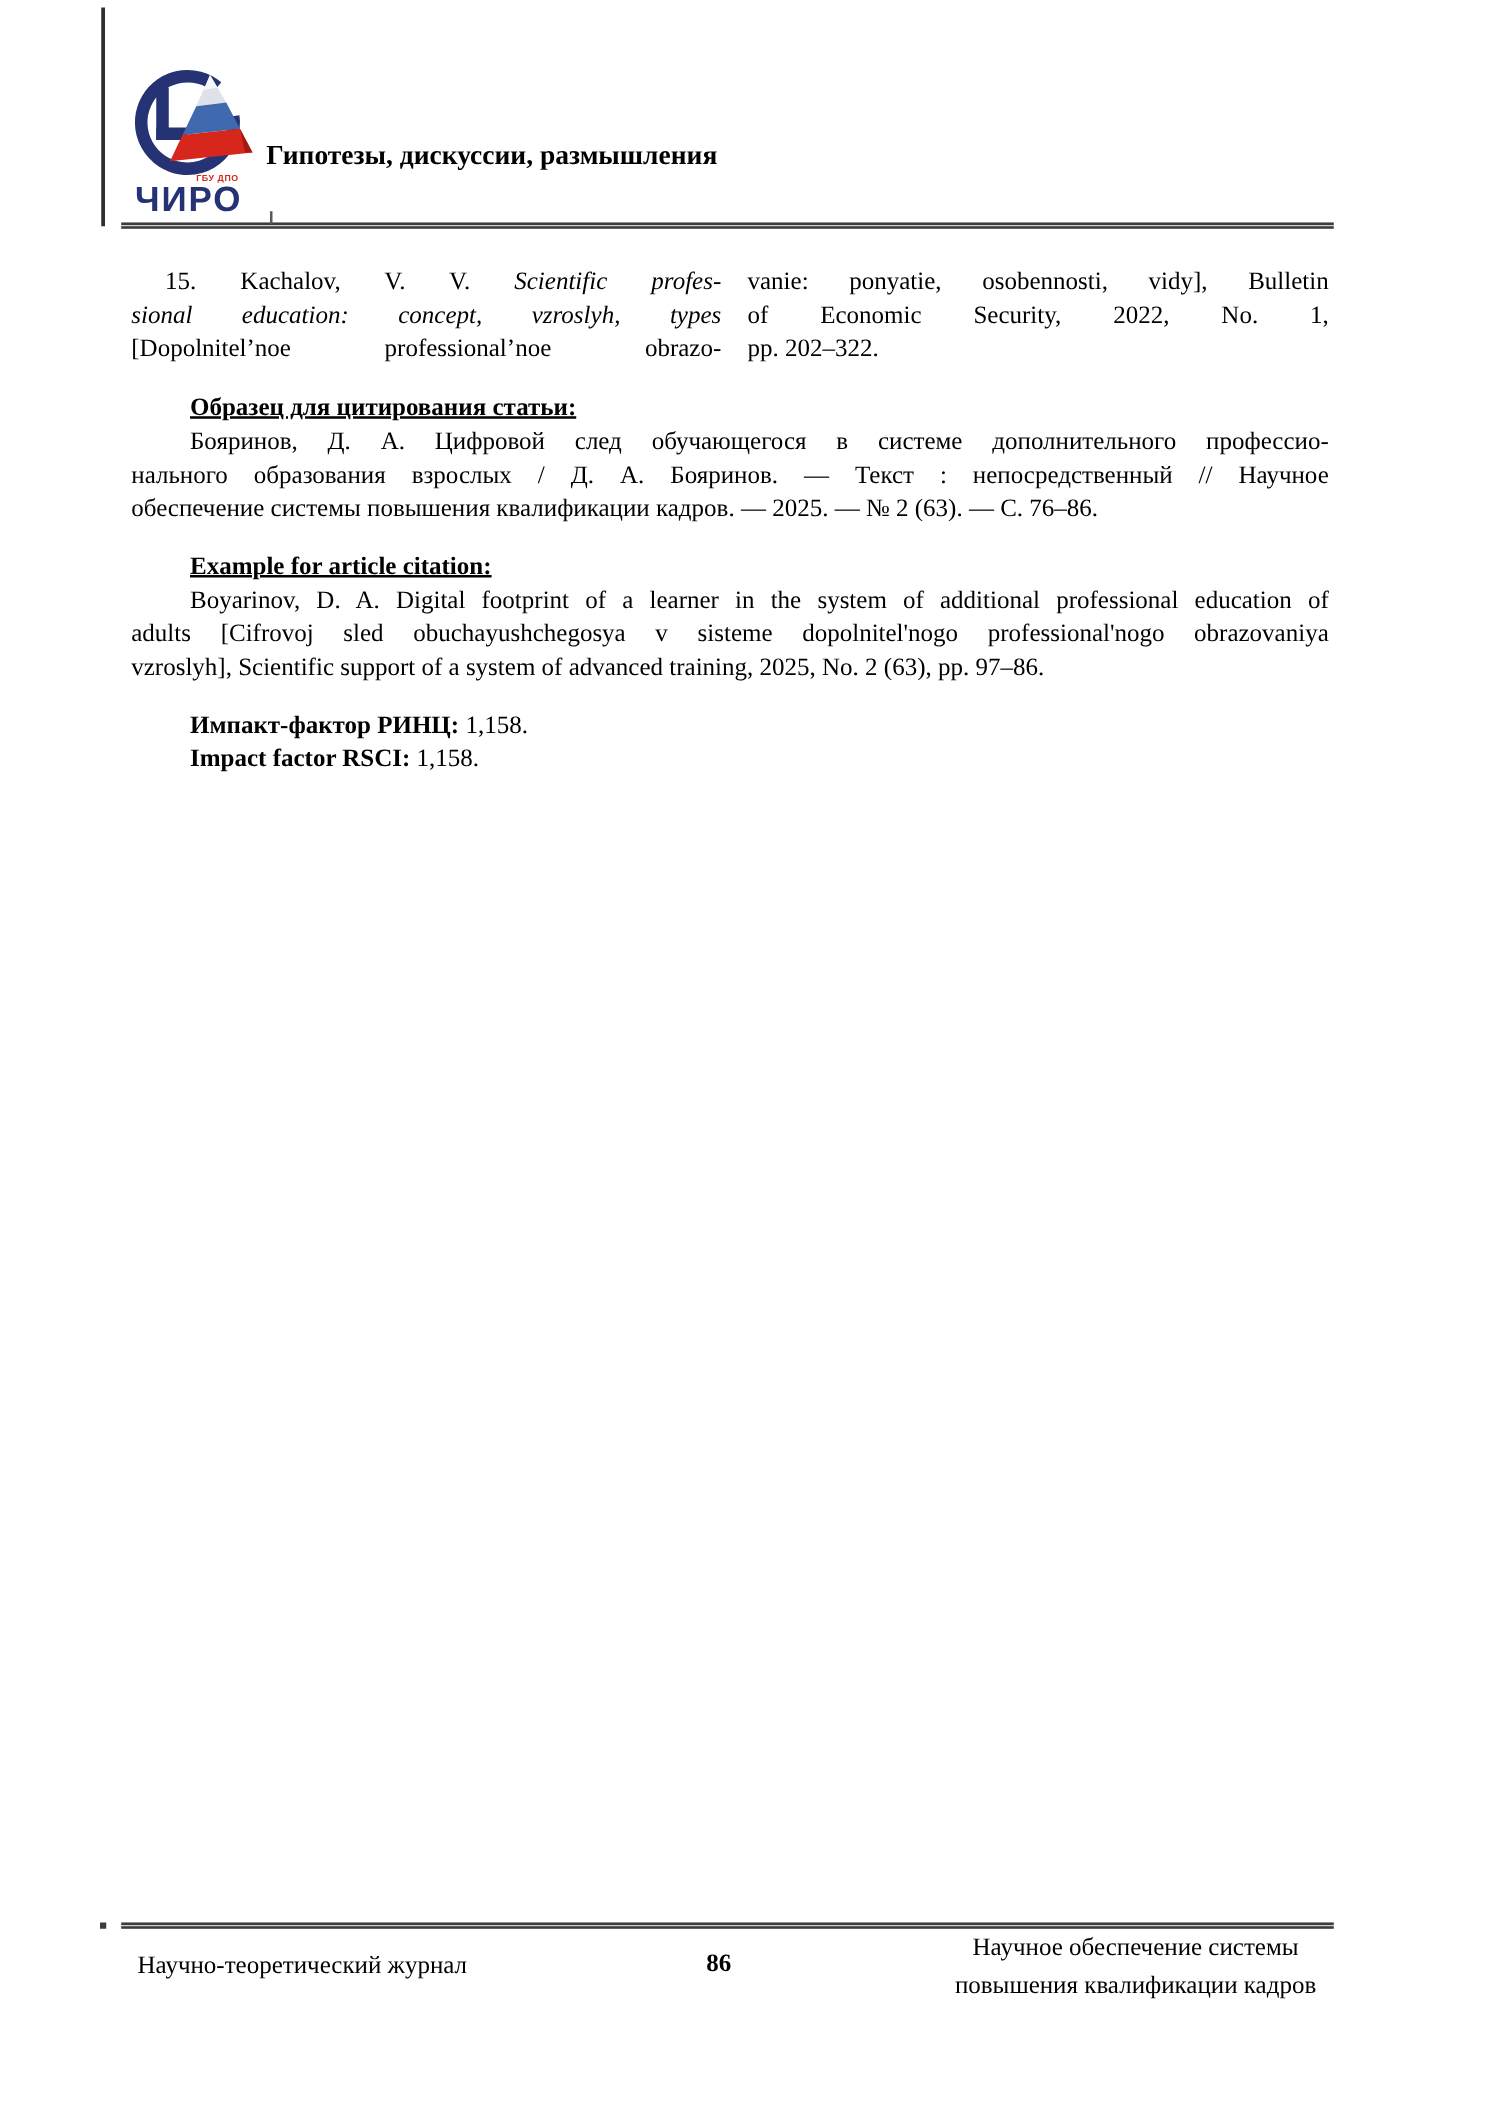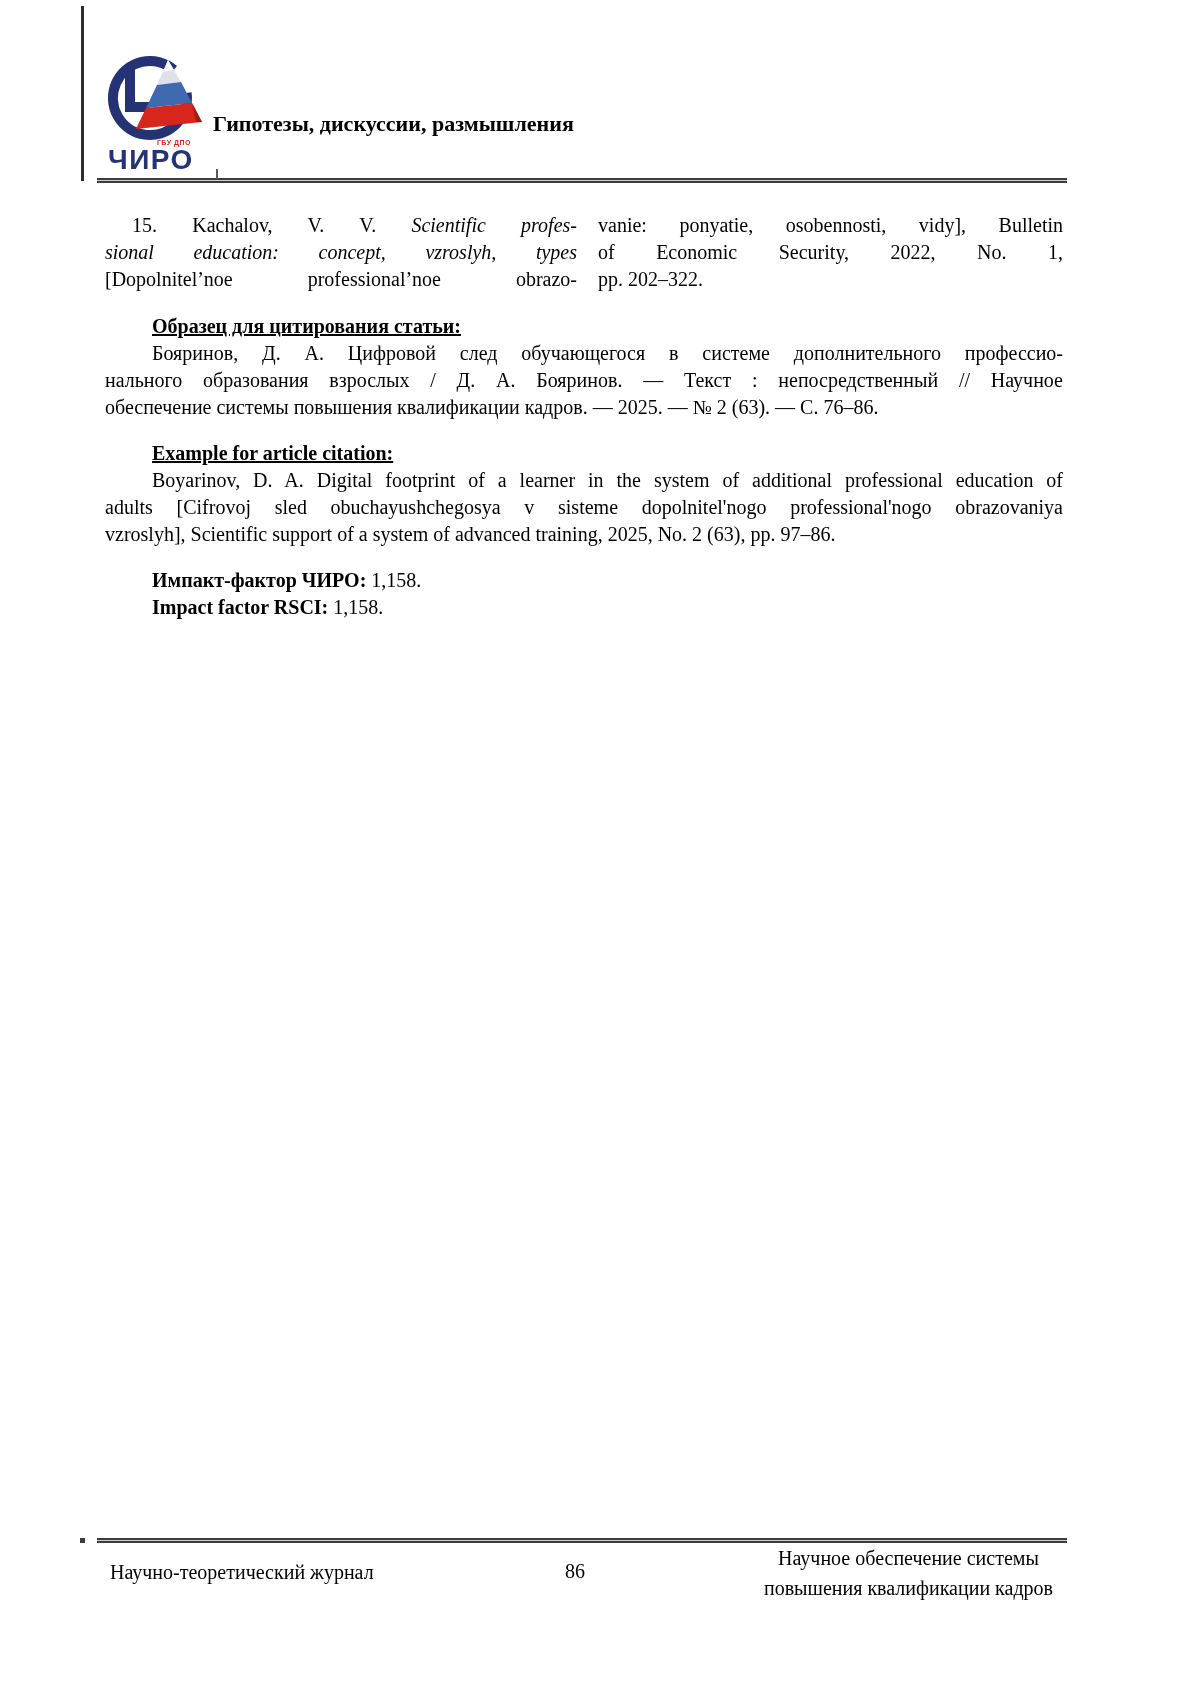--- a/index.html
+++ b/index.html
@@ -47,21 +47,21 @@
   .col-left  { width: 472px; margin-right: 21px; }
   .col-right { width: 465px; }
 
   .cite-ru  { margin-top: 20px; }
   .cite-en  { margin-top: 19px; }
   .impact   { margin-top: 19px; }
   .cite-heading { font-weight: bold; text-decoration: underline; }
 
   
   .footer-left  { position: absolute; left: 110px; top: 1558px; font-size: 20px; line-height: 29px; white-space: nowrap; }
-  .footer-page  { position: absolute; left: 105px; top: 1557px; width: 940px; text-align: center; font-size: 20px; line-height: 29px; }
+  .footer-page  { position: absolute; left: 105px; top: 1557px; width: 940px; text-align: center; font-size: 20px; line-height: 29px; font-weight: bold; }
   .footer-right { position: absolute; right: 147px; top: 1544px; text-align: center; font-size: 20px; line-height: 29.5px; white-space: nowrap; }
 </style>
 </head>
 <body>
 
 <div class="page">
 
   <div class="logo-wrap">
     <svg width="120" height="128" viewBox="0 0 120 128">
 
@@ -115,21 +115,21 @@
     </section>
 
     <section class="cite-en">
       <div class="line cite-heading indent">Example for article citation:</div>
       <div class="jline indent">Boyarinov, D. A. Digital footprint of a learner in the system of additional professional education of</div>
       <div class="jline">adults [Cifrovoj sled obuchayushchegosya v sisteme dopolnitel'nogo professional'nogo obrazovaniya</div>
       <div class="line">vzroslyh], Scientific support of a system of advanced training, 2025, No. 2 (63), pp. 97–86.</div>
     </section>
 
     <section class="impact">
-      <div class="line indent"><span class="b">Импакт-фактор ЧИРО:</span> <span>1,158.</span></div>
+      <div class="line indent"><span class="b">Импакт-фактор РИНЦ:</span> <span>1,158.</span></div>
       <div class="line indent"><span class="b">Impact factor RSCI:</span> <span>1,158.</span></div>
     </section>
 
   </main>
 
   <div class="rule footer-rule"></div>
   <div class="edge-mark-footer"></div>
   <div class="footer-left">Научно-теоретический журнал</div>
   <div class="footer-page">86</div>
   <div class="footer-right">

